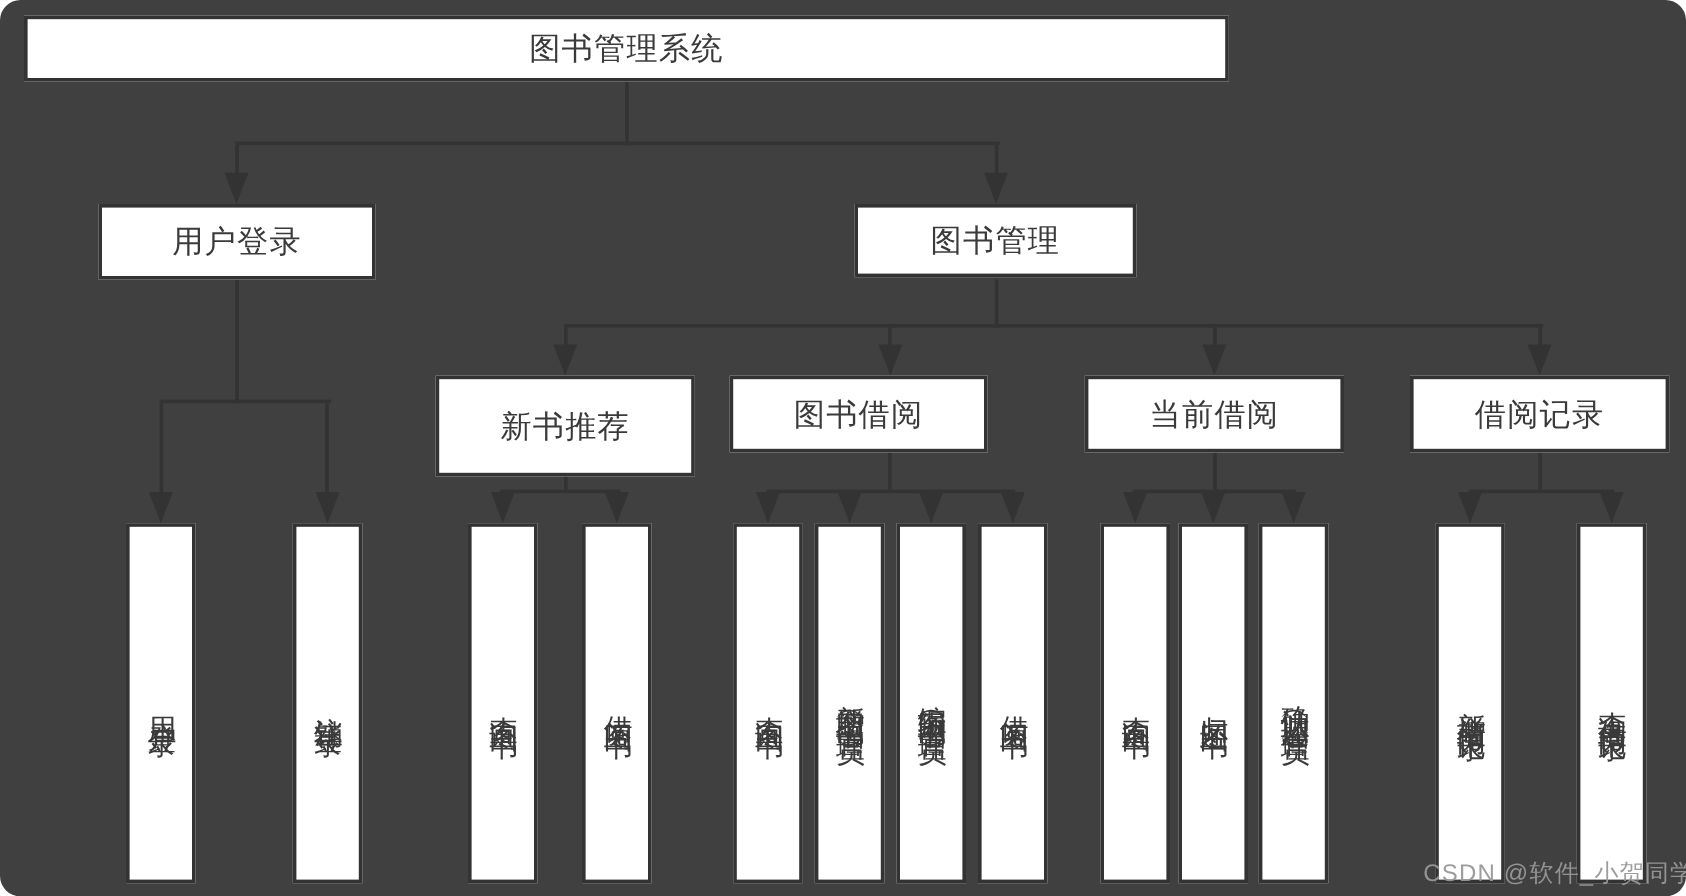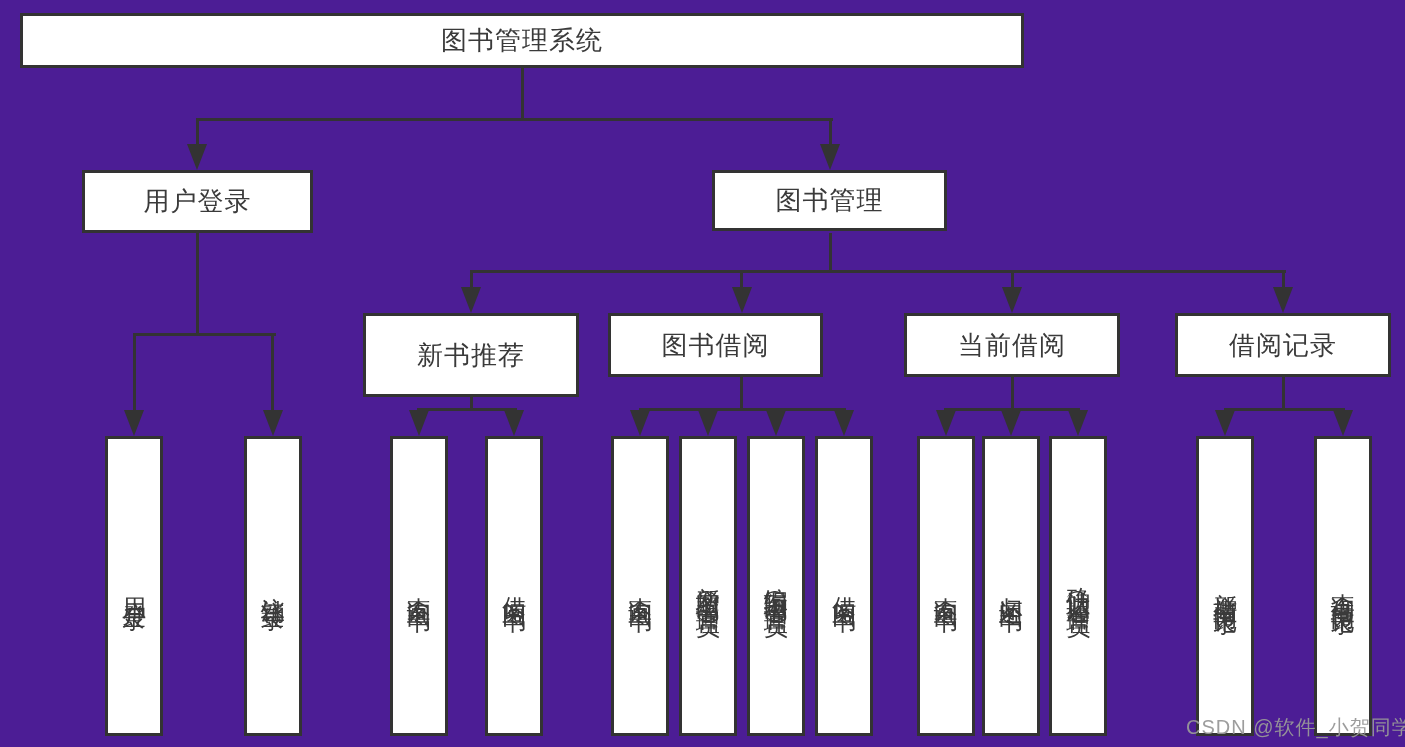--- a/index.html
+++ b/index.html
@@ -1,22 +1,23 @@
 <!DOCTYPE html>
 <html><head>
 <meta charset="utf-8">
 <style>
   html, body { margin: 0; padding: 0; background: #ffffff; }
   #canvas {
     position: relative;
     width: 1405px;
     height: 747px;
-    background: #4c1d95;
+    background: #404040;
     font-family: "Liberation Sans", sans-serif;
     overflow: hidden;
+    border-radius: 17px;
   }
   .box {
     position: absolute;
     box-sizing: border-box;
     border: 3px solid #333333;
     background: #ffffff;
     display: flex;
     align-items: center;
     justify-content: center;
     color: #3a3a3a;

